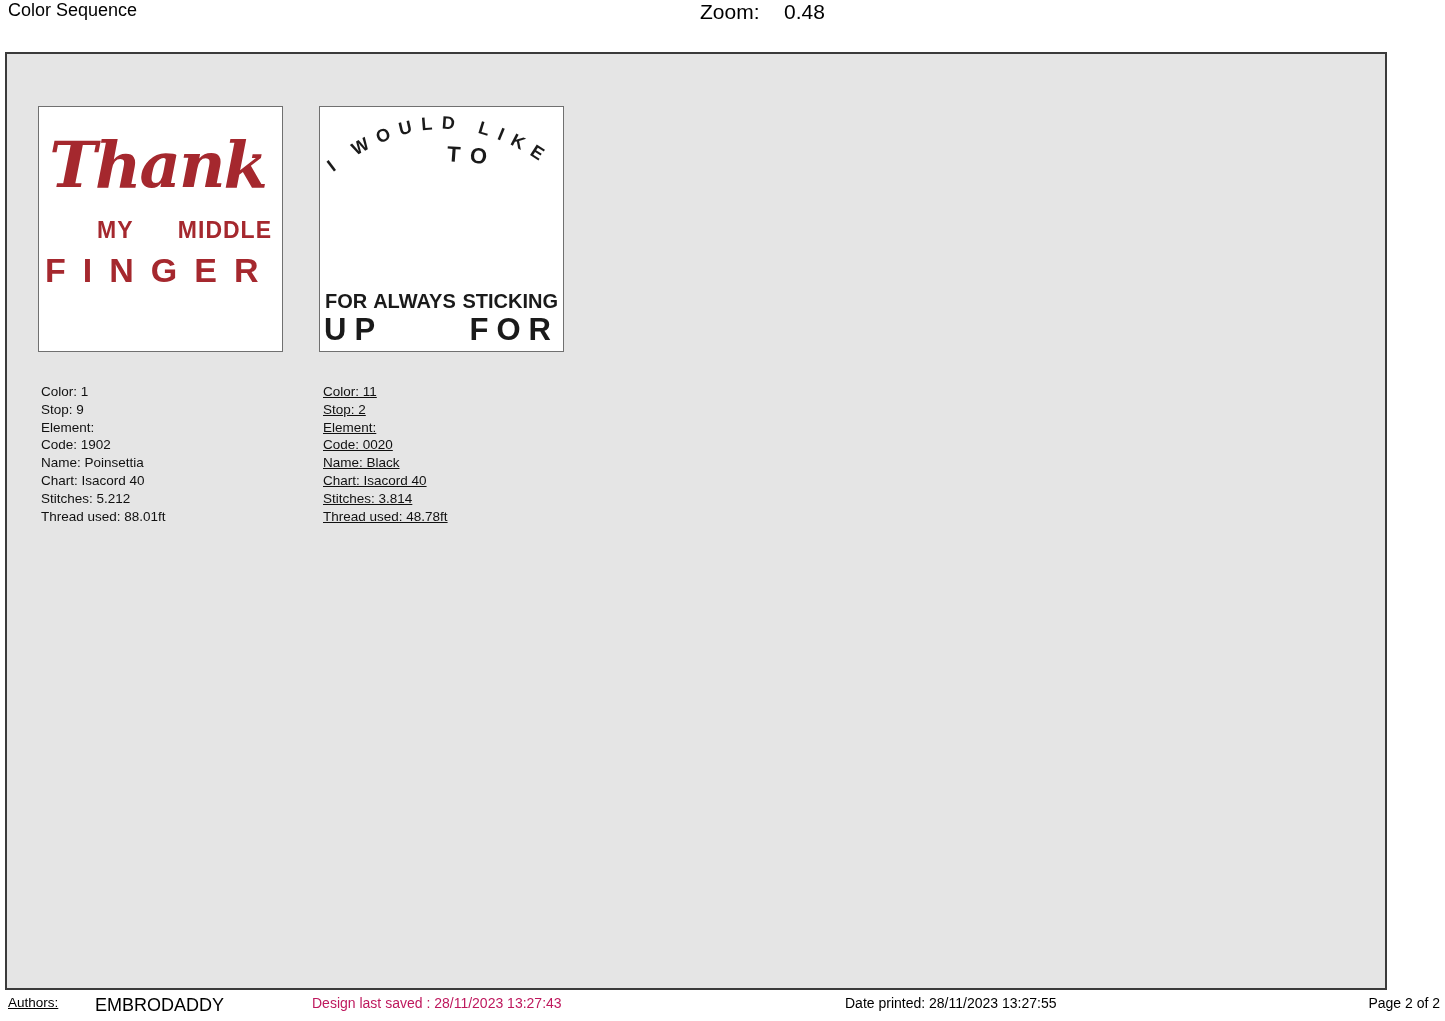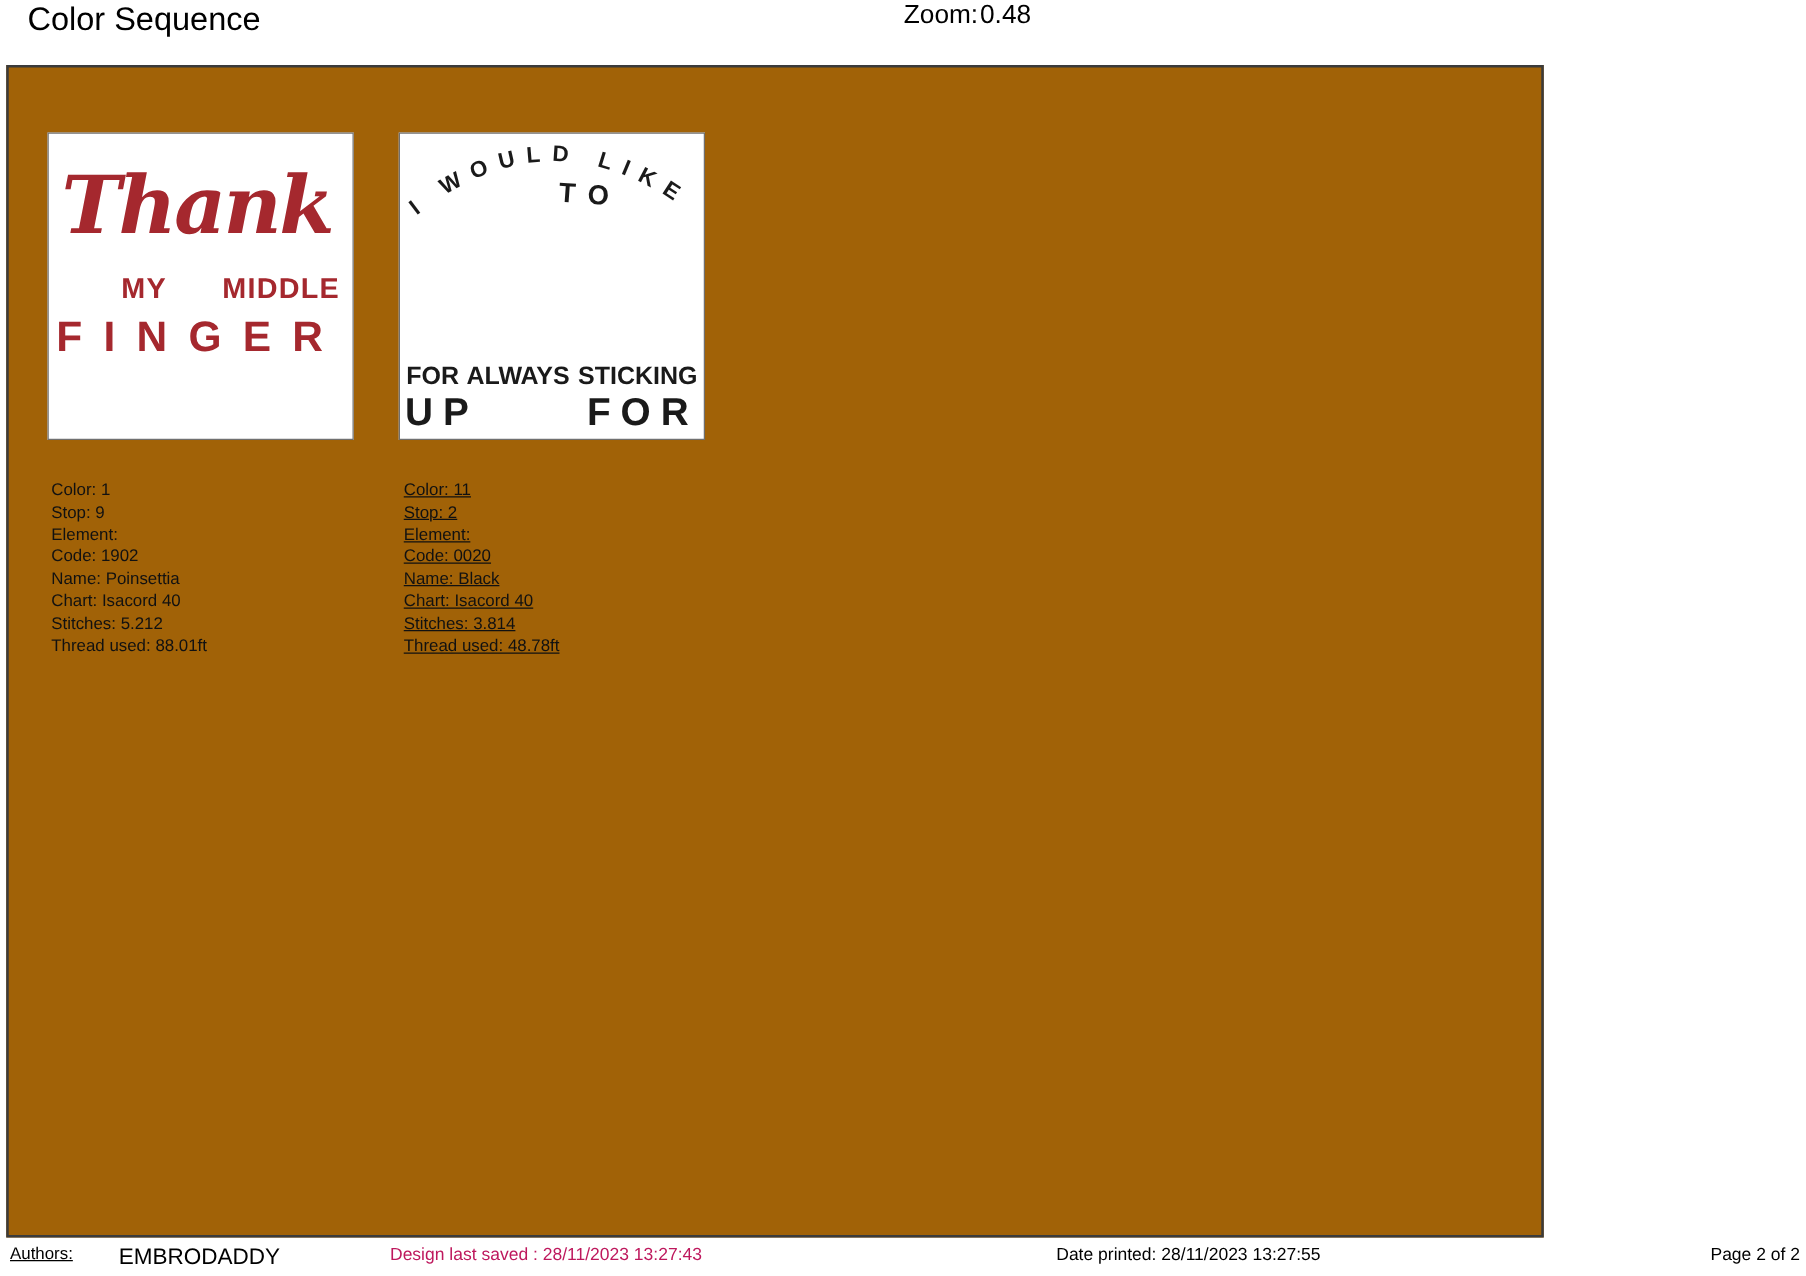--- a/index.html
+++ b/index.html
@@ -12,38 +12,38 @@
     position: relative;
     width: 1445px;
     height: 1021px;
     background: #ffffff;
     overflow: hidden;
   }
 
   
   .hdr-title {
     position: absolute; left: 8px; top: 0px;
-    font-size: 26px; color: #000000; margin-left: 14px;
+    font-size: 18px; color: #000000;
   }
   .hdr-zoom-label {
-    position: absolute; left: 723px; top: 0px;
+    position: absolute; left: 700px; top: 0px;
     font-size: 21px; color: #000000;
   }
   .hdr-zoom-value {
     position: absolute; left: 784px; top: 0px;
     font-size: 21px; color: #000000;
   }
 
   
   .sheet {
     position: absolute;
     left: 5px; top: 52px;
-    width: 1230px; height: 938px;
+    width: 1382px; height: 938px;
     border: 2px solid #3b3b3b;
-    background: #a16207;
+    background: #e5e5e5;
   }
 
   
   .card {
     position: absolute;
     width: 245px; height: 246px;
     border: 1px solid #707070;
     background: #ffffff;
     overflow: hidden;
   }

